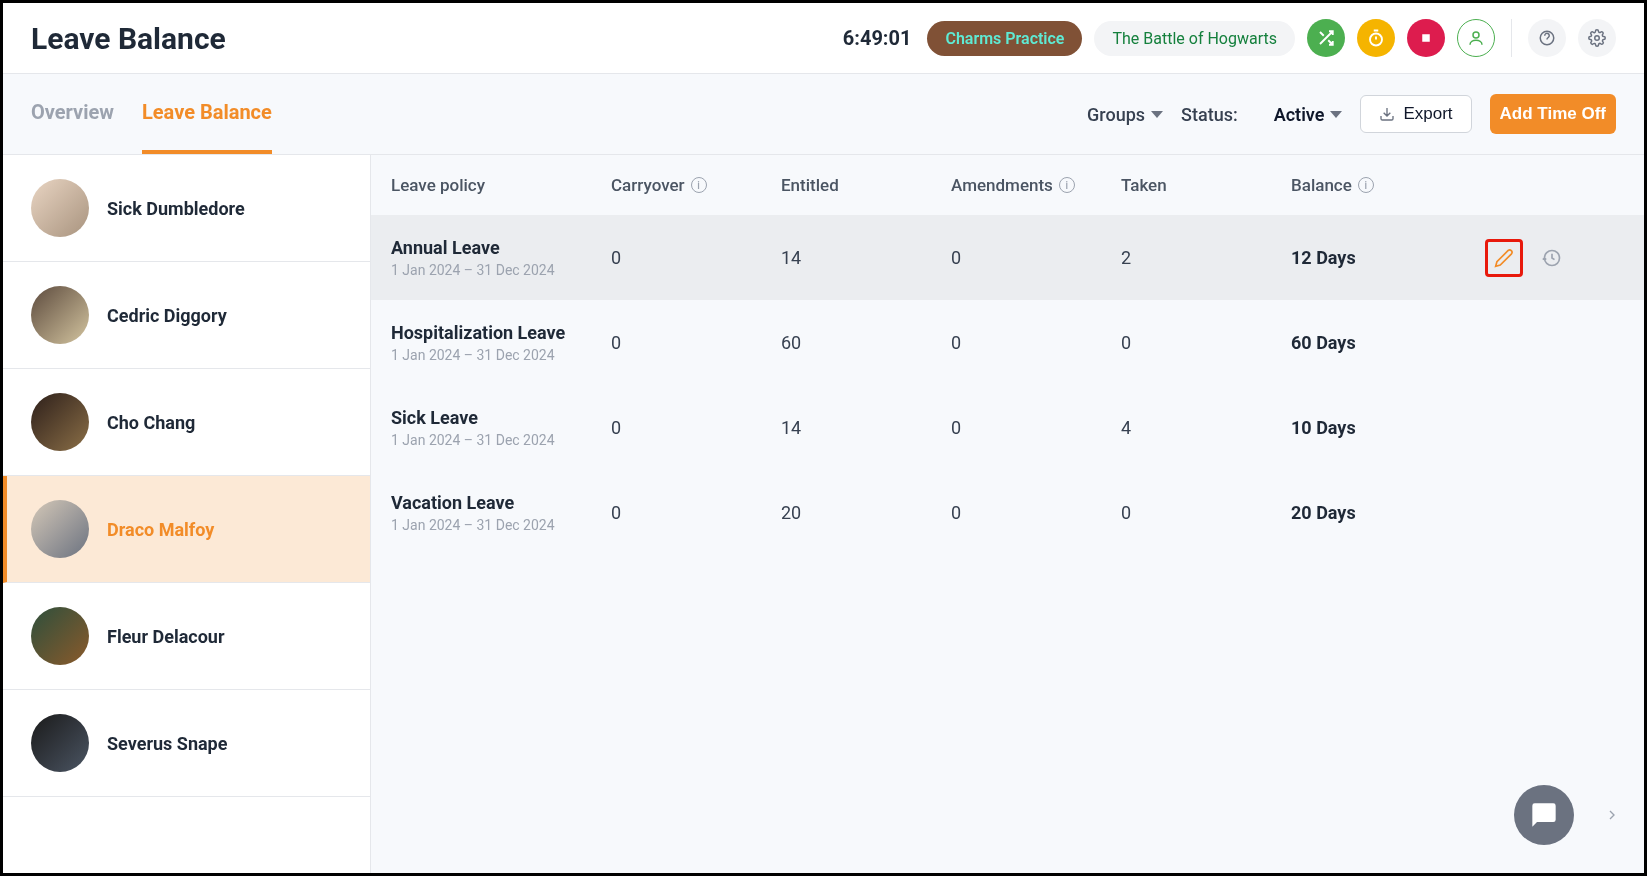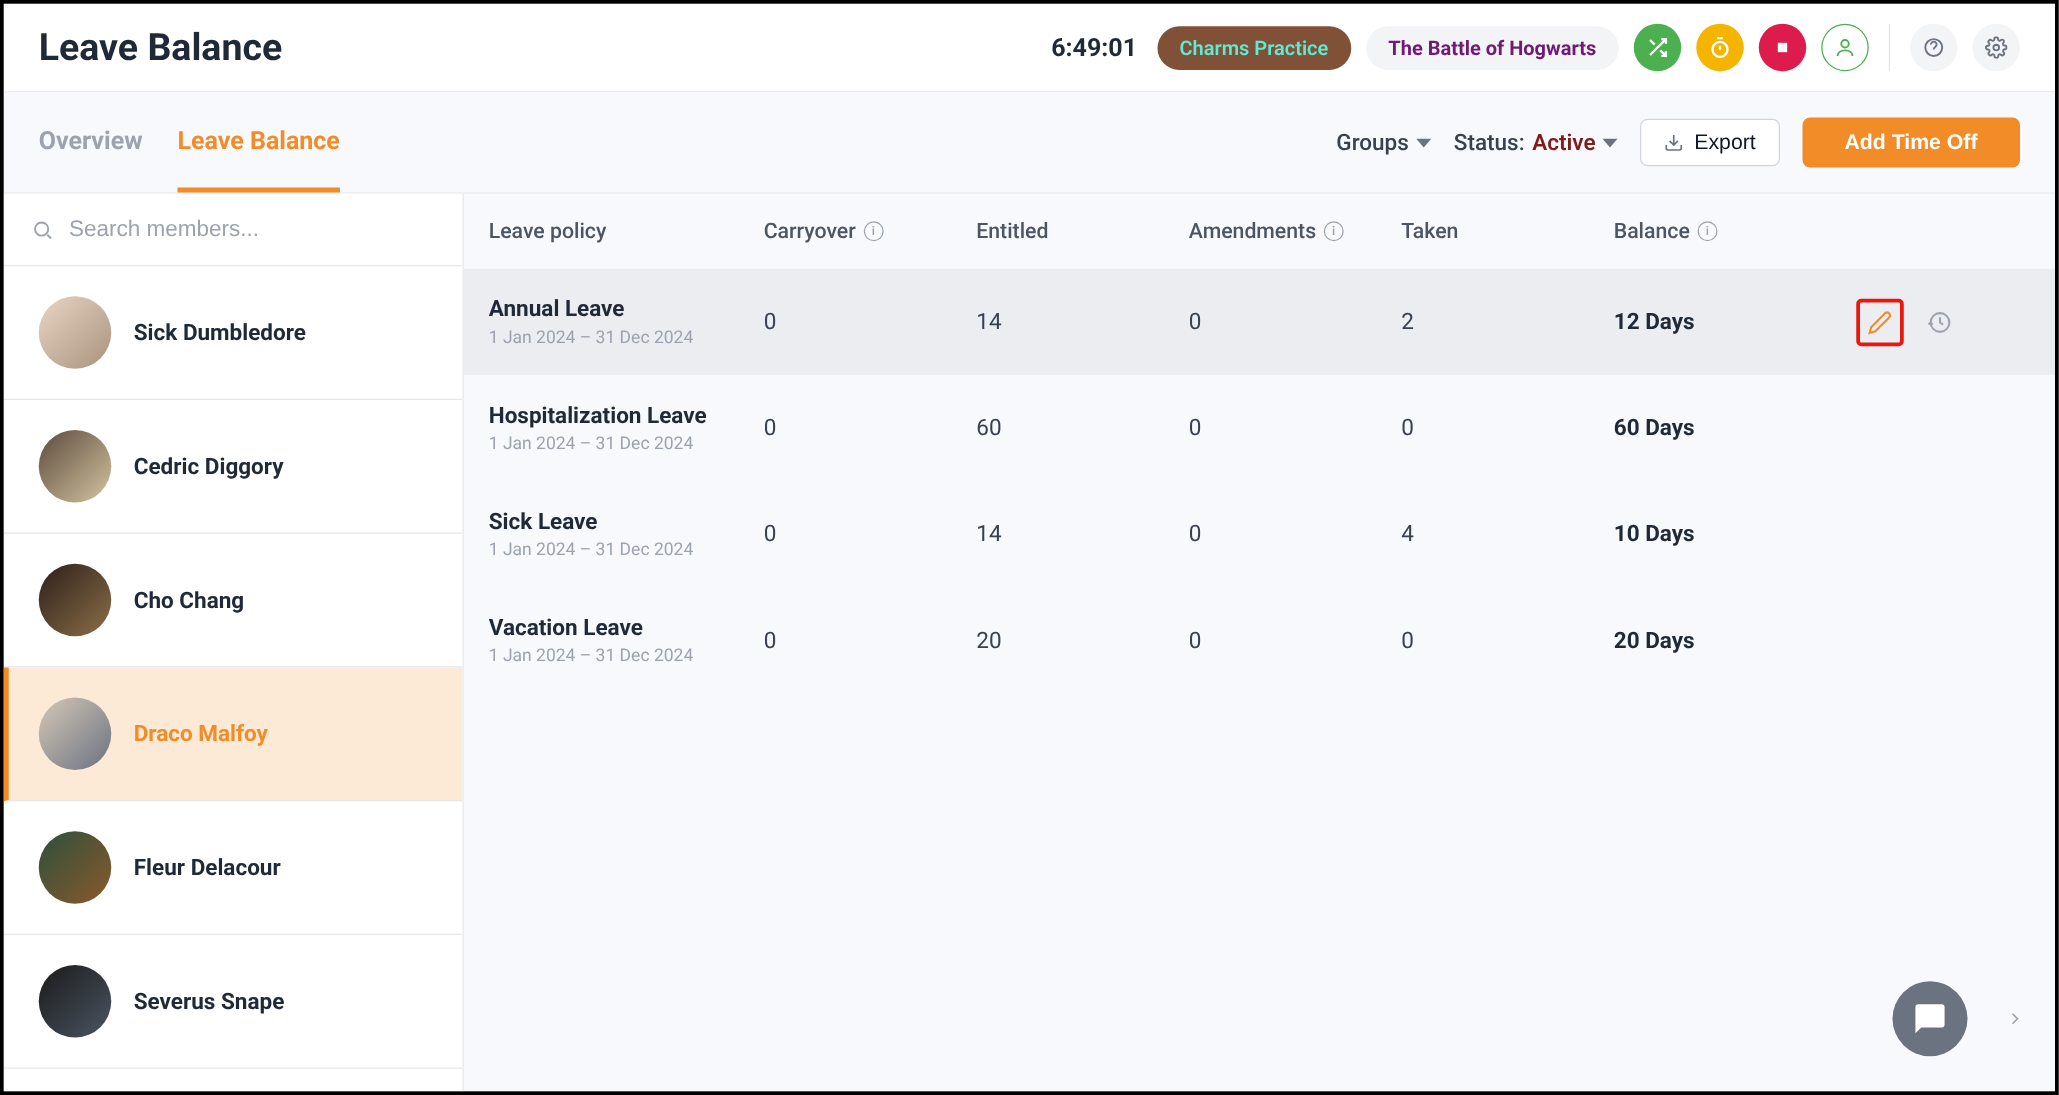--- a/index.html
+++ b/index.html
@@ -36,21 +36,21 @@
     color: #1f2937;
     margin-right: 4px;
   }
   .badge {
     padding: 8px 18px;
     border-radius: 20px;
     font-size: 16px;
     font-weight: 600;
   }
   .badge-brown { background: #805136; color: #5eead4; }
-  .badge-gray { background: #f3f4f6; color: #701a75; font-weight: 700; }
+  .badge-gray { background: #f3f4f6; color: #15803d; font-weight: 400; }
   .icon-btn {
     width: 38px;
     height: 38px;
     border-radius: 50%;
     display: flex;
     align-items: center;
     justify-content: center;
     border: none;
     cursor: pointer;
   }
@@ -85,36 +85,36 @@
   .dropdown {
     display: flex;
     align-items: center;
     gap: 6px;
     font-size: 18px;
     color: #374151;
     cursor: pointer;
     font-weight: 500;
   }
   .status-label { font-weight: 500; }
-  .status-value { color: #7f1d1d; font-weight: 600; }
+  .status-value { color: #0f172a; font-weight: 600; margin-left: 30px; }
   .export-btn {
     display: flex;
     align-items: center;
     gap: 8px;
     padding: 8px 18px;
     background: #fff;
     border: 1px solid #d1d5db;
     border-radius: 6px;
     font-size: 17px;
     color: #0f172a;
     cursor: pointer;
     font-weight: 500;
   }
   .primary-btn {
-    padding: 10px 34px;
+    padding: 10px 10px;
     background: #f28c28;
     color: #fff;
     border: none;
     border-radius: 6px;
     font-size: 17px;
     font-weight: 600;
     cursor: pointer;
   }
   
   .content { display: flex; height: calc(876px - 78px - 80px); background: #f7f9fc; }
@@ -297,27 +297,20 @@
           <path d="M21 15v4a2 2 0 01-2 2H5a2 2 0 01-2-2v-4M7 10l5 5 5-5M12 15V3"></path>
         </svg>
       <span>Export</span>
     </button>
     <button class="primary-btn">Add Time Off</button>
   </div>
 </div>
 
 <div class="content">
   <div class="sidebar">
-    <div class="search-box">
-      <svg viewBox="0 0 24 24" fill="none" stroke="currentColor" stroke-width="2">
-          <circle cx="11" cy="11" r="7"></circle>
-          <path d="M21 21l-4-4"></path>
-        </svg>
-      <input class="search-input" placeholder="Search members..." style="">
-    </div>
     <div id="members-list">
         <div class="member-item">
     <div class="avatar a1"></div>
     <div class="member-name">Sick Dumbledore</div>
   </div>
         <div class="member-item">
     <div class="avatar a2"></div>
     <div class="member-name">Cedric Diggory</div>
   </div>
         <div class="member-item">

